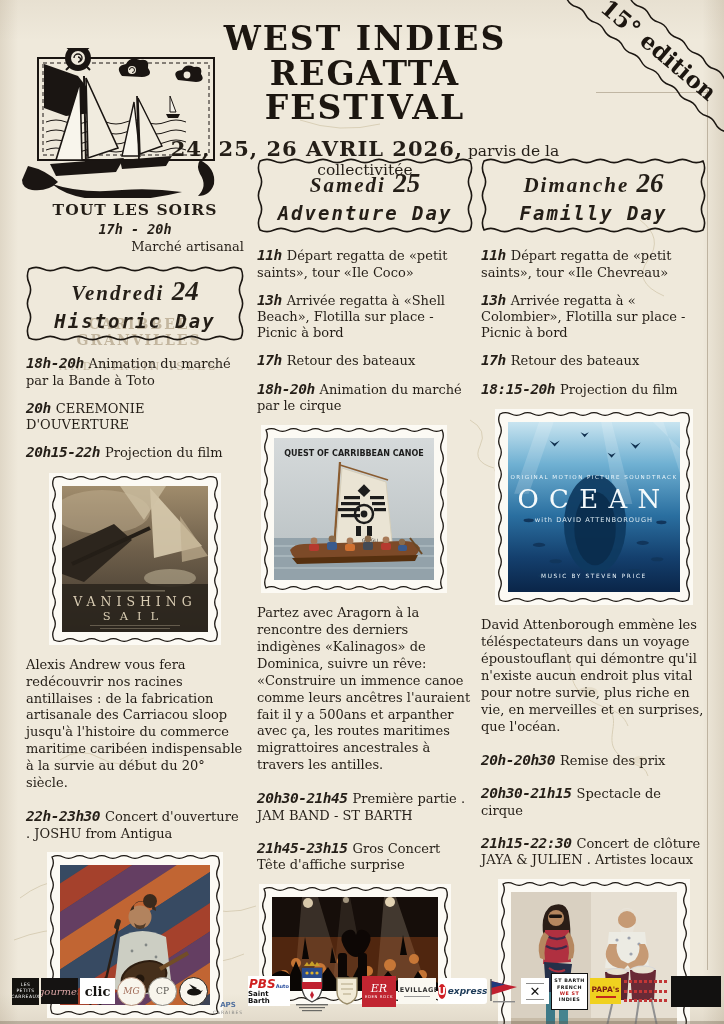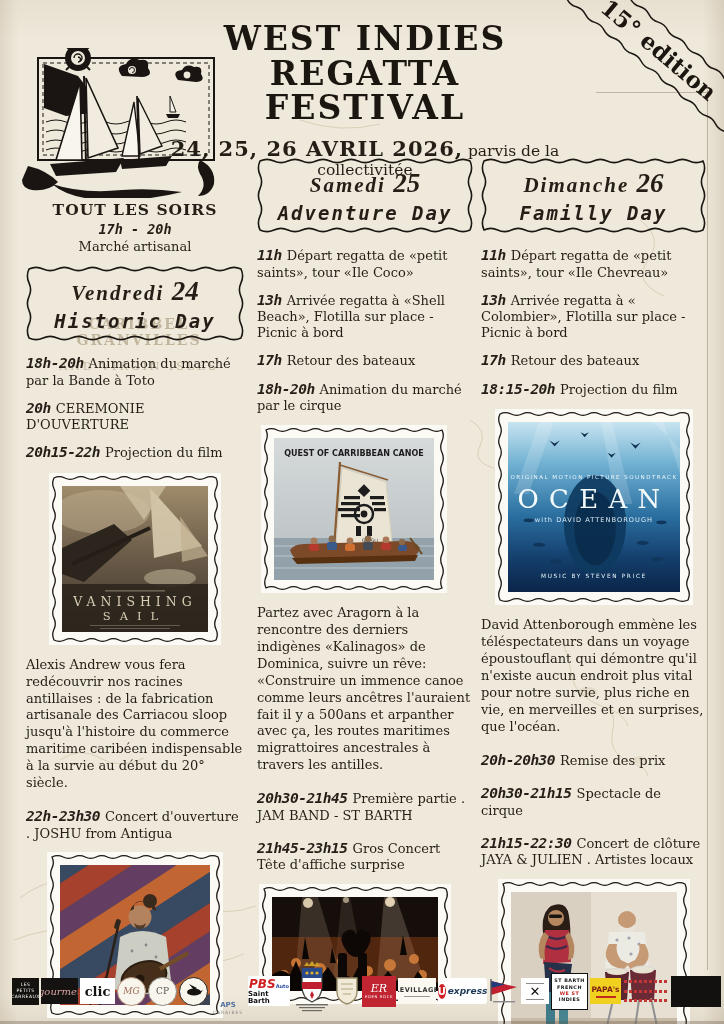--- a/index.html
+++ b/index.html
@@ -37,21 +37,21 @@
   .woodcut{position:absolute;left:22px;top:48px;width:210px;height:150px;z-index:2;}
 
   
   .col{position:absolute;z-index:2;}
   #col1{left:26px;top:200px;width:218px;}
   #col2{left:257px;top:146px;width:216px;}
   #col3{left:481px;top:146px;width:225px;}
 
   .tout-title{text-align:center;font-weight:bold;font-size:15.5px;letter-spacing:1px;}
   .tout-time{text-align:center;font-family:"DejaVu Sans Mono",monospace;font-style:oblique;font-weight:bold;font-size:13.5px;margin-top:2px;}
-  .tout-l1,.tout-l2{text-align:center;font-size:13px;margin-top:2px;}
+  .tout-l1,.tout-l2{text-align:right;font-size:13px;margin-top:2px;}
 
   .daybox{position:relative;margin-top:12px;padding:10px 6px 9px;text-align:center;}
   .wavy-svg{position:absolute;inset:0;width:100%;height:100%;pointer-events:none;}
   .d1{font-family:Liberation Serif, serif;font-style:oblique;font-weight:bold;font-size:21px;letter-spacing:2px;text-align:center;}
   .d1 .dnum{font-size:27px;letter-spacing:0;}
   .d2{font-family:"DejaVu Sans Mono",monospace;font-style:oblique;font-weight:bold;font-size:19px;letter-spacing:2px;margin-top:3px;}
 
   .evs{margin-top:14px;}
   .ev{margin-bottom:11px;font-size:13px;line-height:1.22;}
   .ev .t{font-family:"DejaVu Sans Mono",monospace;font-style:oblique;font-weight:bold;font-size:14.5px;margin-right:5px;letter-spacing:-0.5px;}

